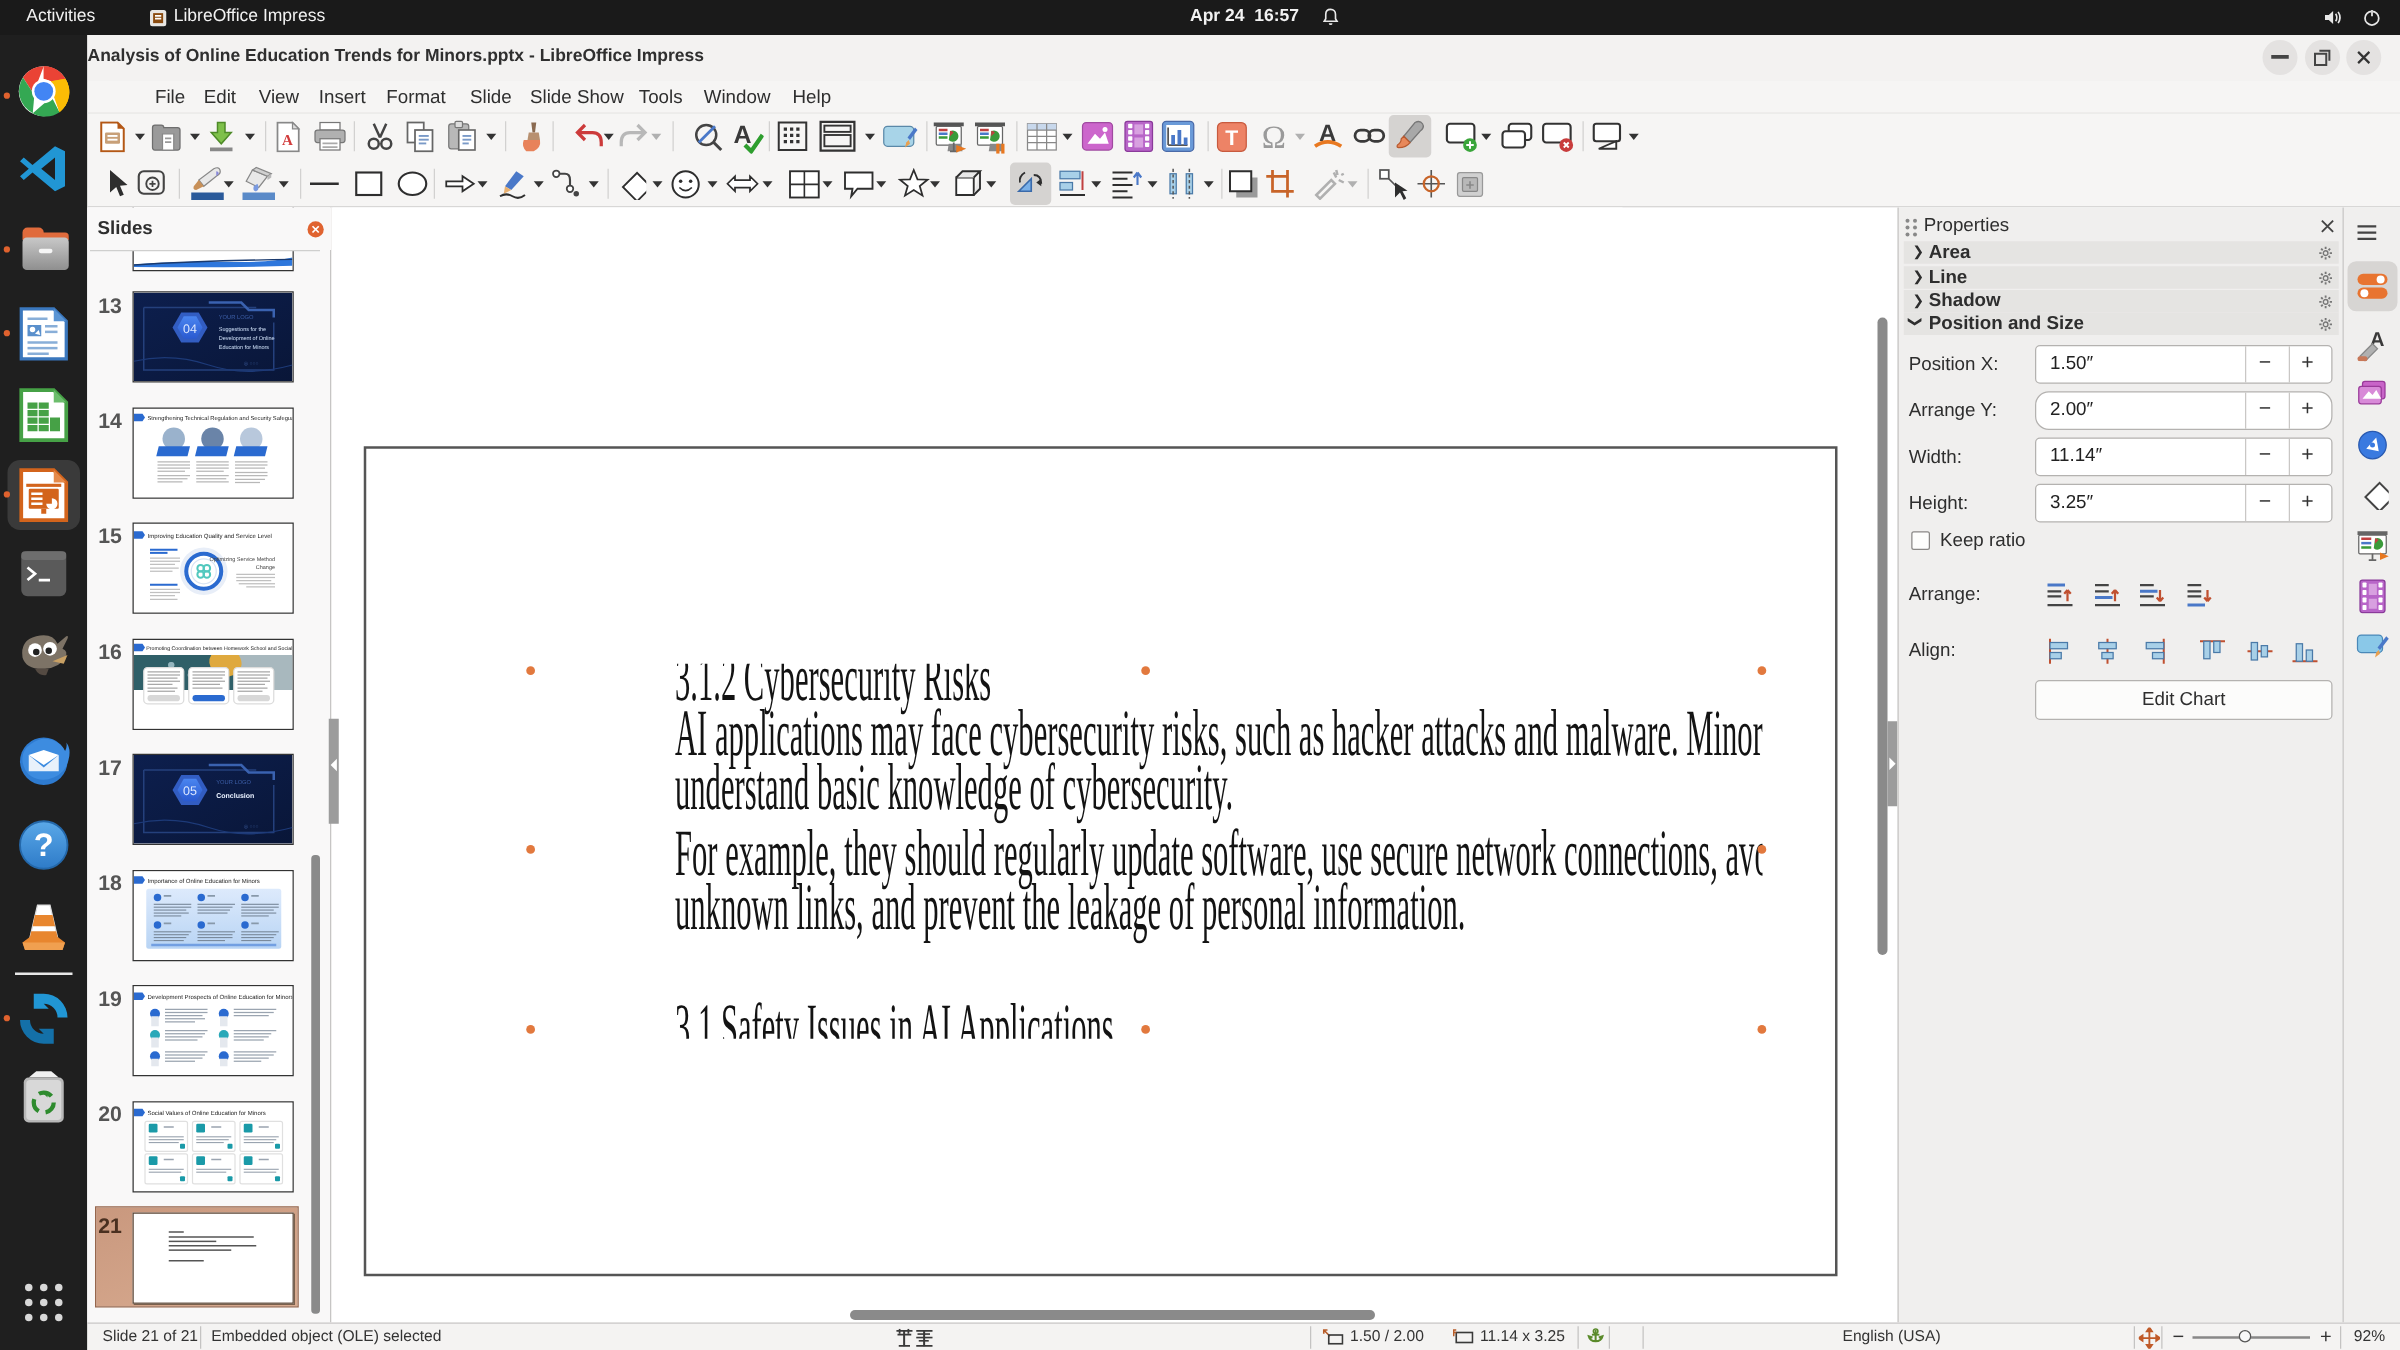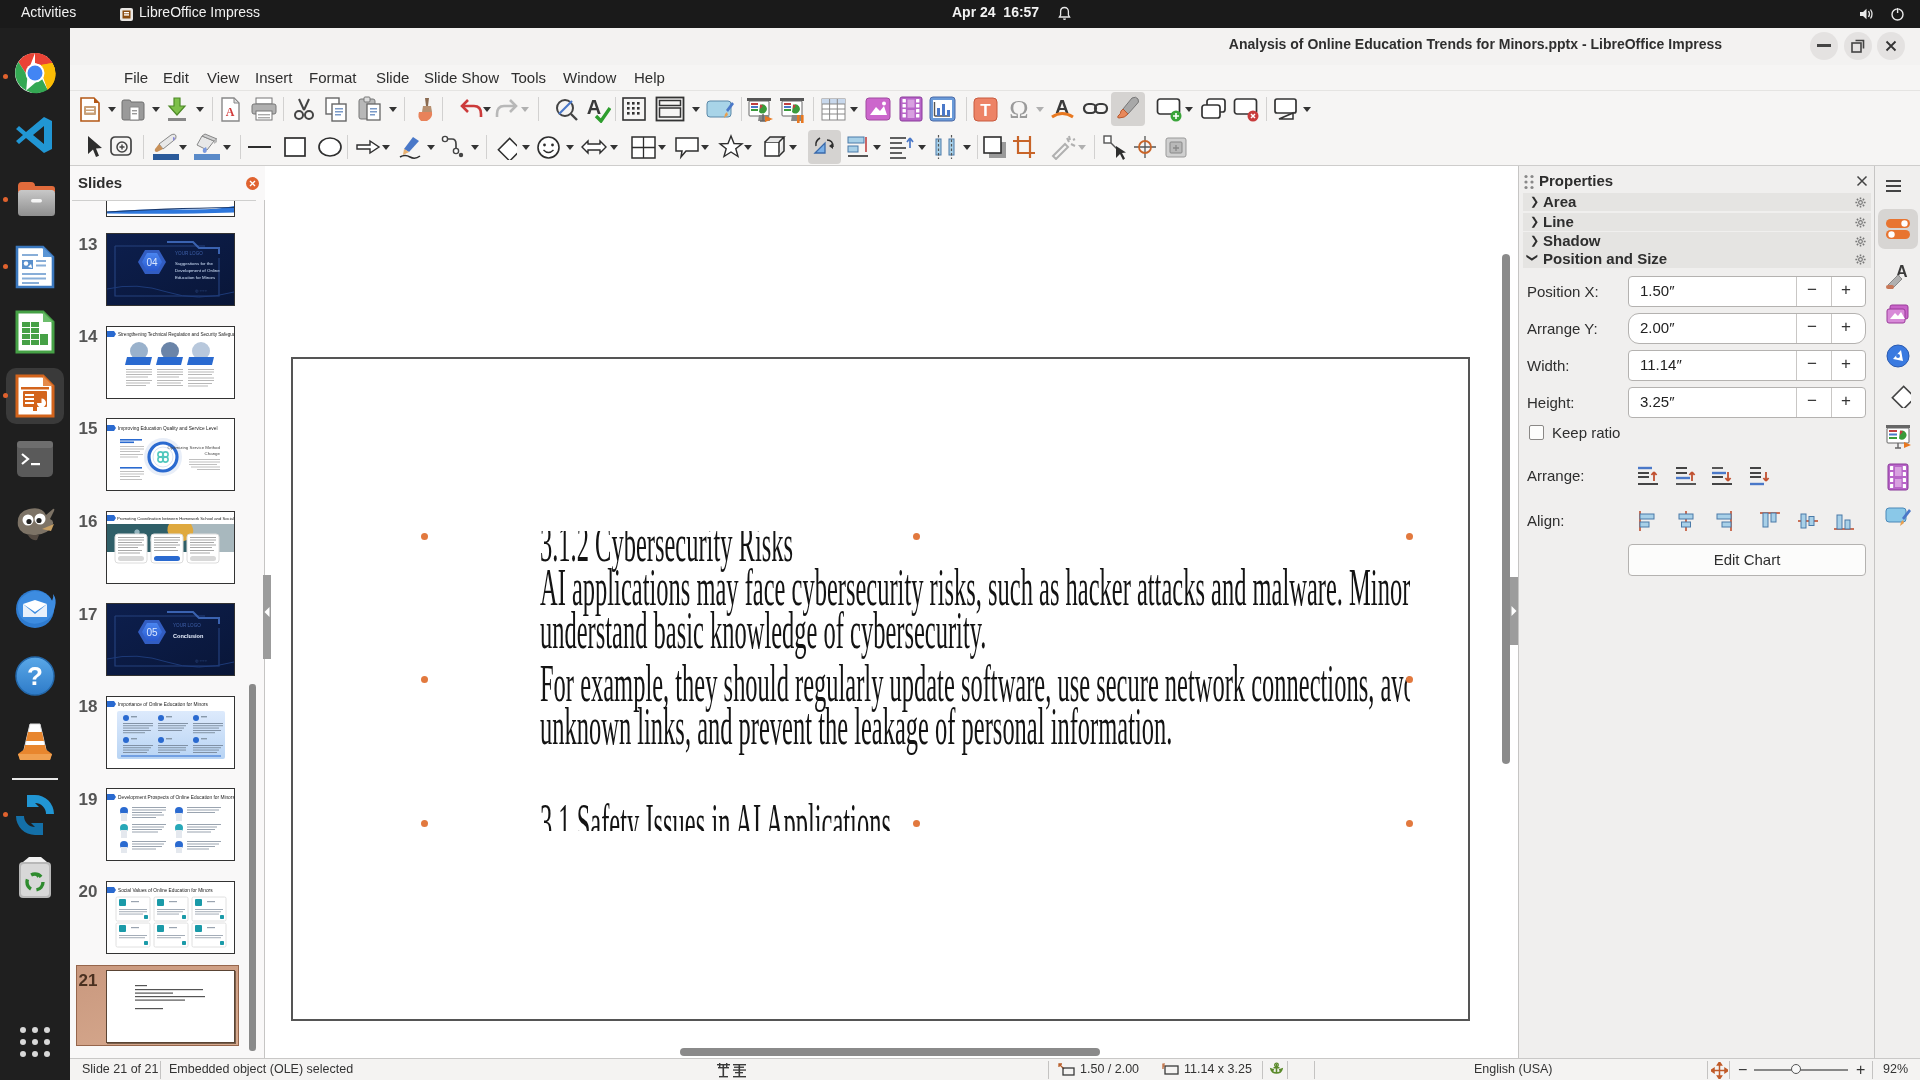--- a/index.html
+++ b/index.html
@@ -206,21 +206,21 @@
     </svg>
 
   <div class="abs" style="left:3px;top:46px;width:5px;height:5px;border-radius:50%;background:#e0622e;"></div>
   <div class="abs" style="left:3px;top:169px;width:5px;height:5px;border-radius:50%;background:#e0622e;"></div>
   <div class="abs" style="left:3px;top:236px;width:5px;height:5px;border-radius:50%;background:#e0622e;"></div>
   <div class="abs" style="left:3px;top:365px;width:5px;height:5px;border-radius:50%;background:#e0622e;"></div>
   <div class="abs" style="left:3px;top:784px;width:5px;height:5px;border-radius:50%;background:#e0622e;"></div>
 </div>
 <div id="win">
   <div id="titlebar">
-    <div class="abs" style="left:0;top:8px;width:1652px;text-align:right;font-size:14px;font-weight:bold;color:#2f2f2f;">Analysis of Online Education Trends for Minors.pptx - LibreOffice Impress</div>
+    <div class="abs" style="left:0;top:8px;width:1652px;text-align:left;font-size:14px;font-weight:bold;color:#2f2f2f;">Analysis of Online Education Trends for Minors.pptx - LibreOffice Impress</div>
     <div class="abs" style="left:1740px;top:4px;width:28px;height:28px;border-radius:50%;background:#e4e2e1;"></div>
     <div class="abs" style="left:1747px;top:16px;width:14px;height:2.5px;background:#444;"></div>
     <div class="abs" style="left:1774px;top:4px;width:28px;height:28px;border-radius:50%;background:#e4e2e1;"></div>
     <svg class="abs" style="left:1781px;top:11px" width="14" height="14" viewBox="0 0 14 14">
         <rect x="1" y="4" width="9" height="9" fill="none" stroke="#444" stroke-width="1.6"></rect>
         <path d="M4.5 1.5 L12.5 1.5 L12.5 9.5" fill="none" stroke="#444" stroke-width="1.6"></path>
       </svg>
     <div class="abs" style="left:1807px;top:4px;width:28px;height:28px;border-radius:50%;background:#e4e2e1;"></div>
     <svg class="abs" style="left:1814px;top:11px" width="14" height="14" viewBox="0 0 14 14">
         <path d="M2.5 2.5 L11.5 11.5 M11.5 2.5 L2.5 11.5" stroke="#333" stroke-width="1.8"></path>
@@ -1001,21 +1001,21 @@
       <svg class="abs" style="left:4px;top:8px" width="12" height="16" viewBox="0 0 12 16">
           <g fill="#888">
             <circle cx="3" cy="2.5" r="1.6"></circle>
             <circle cx="9" cy="2.5" r="1.6"></circle>
             <circle cx="3" cy="8" r="1.6"></circle>
             <circle cx="9" cy="8" r="1.6"></circle>
             <circle cx="3" cy="13.5" r="1.6"></circle>
             <circle cx="9" cy="13.5" r="1.6"></circle>
           </g>
         </svg>
-      <div class="abs" style="left:20px;top:6px;font-size:15px;font-weight:bold;color:#2e2e2e;">Properties</div>
+      <div class="abs" style="left:20px;top:6px;font-size:15px;font-weight:normal;color:#2e2e2e;">Properties</div>
       <svg class="abs" style="left:337px;top:9px" width="12" height="12" viewBox="0 0 12 12">
           <path d="M1.5 1.5 L10.5 10.5 M10.5 1.5 L1.5 10.5" stroke="#444" stroke-width="1.5"></path>
         </svg>
       <div class="secbar" style="top:27px;">
           <span style="position:absolute;left:7px;top:2px;font-weight:normal;font-size:11px;">❯</span>
           <span style="position:absolute;left:20px;top:0px;">Area</span>
           <svg class="gear" viewBox="0 0 14 14">
             <circle cx="7" cy="7" r="2" fill="none" stroke="#777" stroke-width="1.2"></circle>
             <g stroke="#777" stroke-width="1.6">
               <path d="M7 1.5 L7 3.5 M7 10.5 L7 12.5 M1.5 7 L3.5 7 M10.5 7 L12.5 7 M3.1 3.1 L4.5 4.5 M9.5 9.5 L10.9 10.9 M10.9 3.1 L9.5 4.5 M4.5 9.5 L3.1 10.9"></path>

